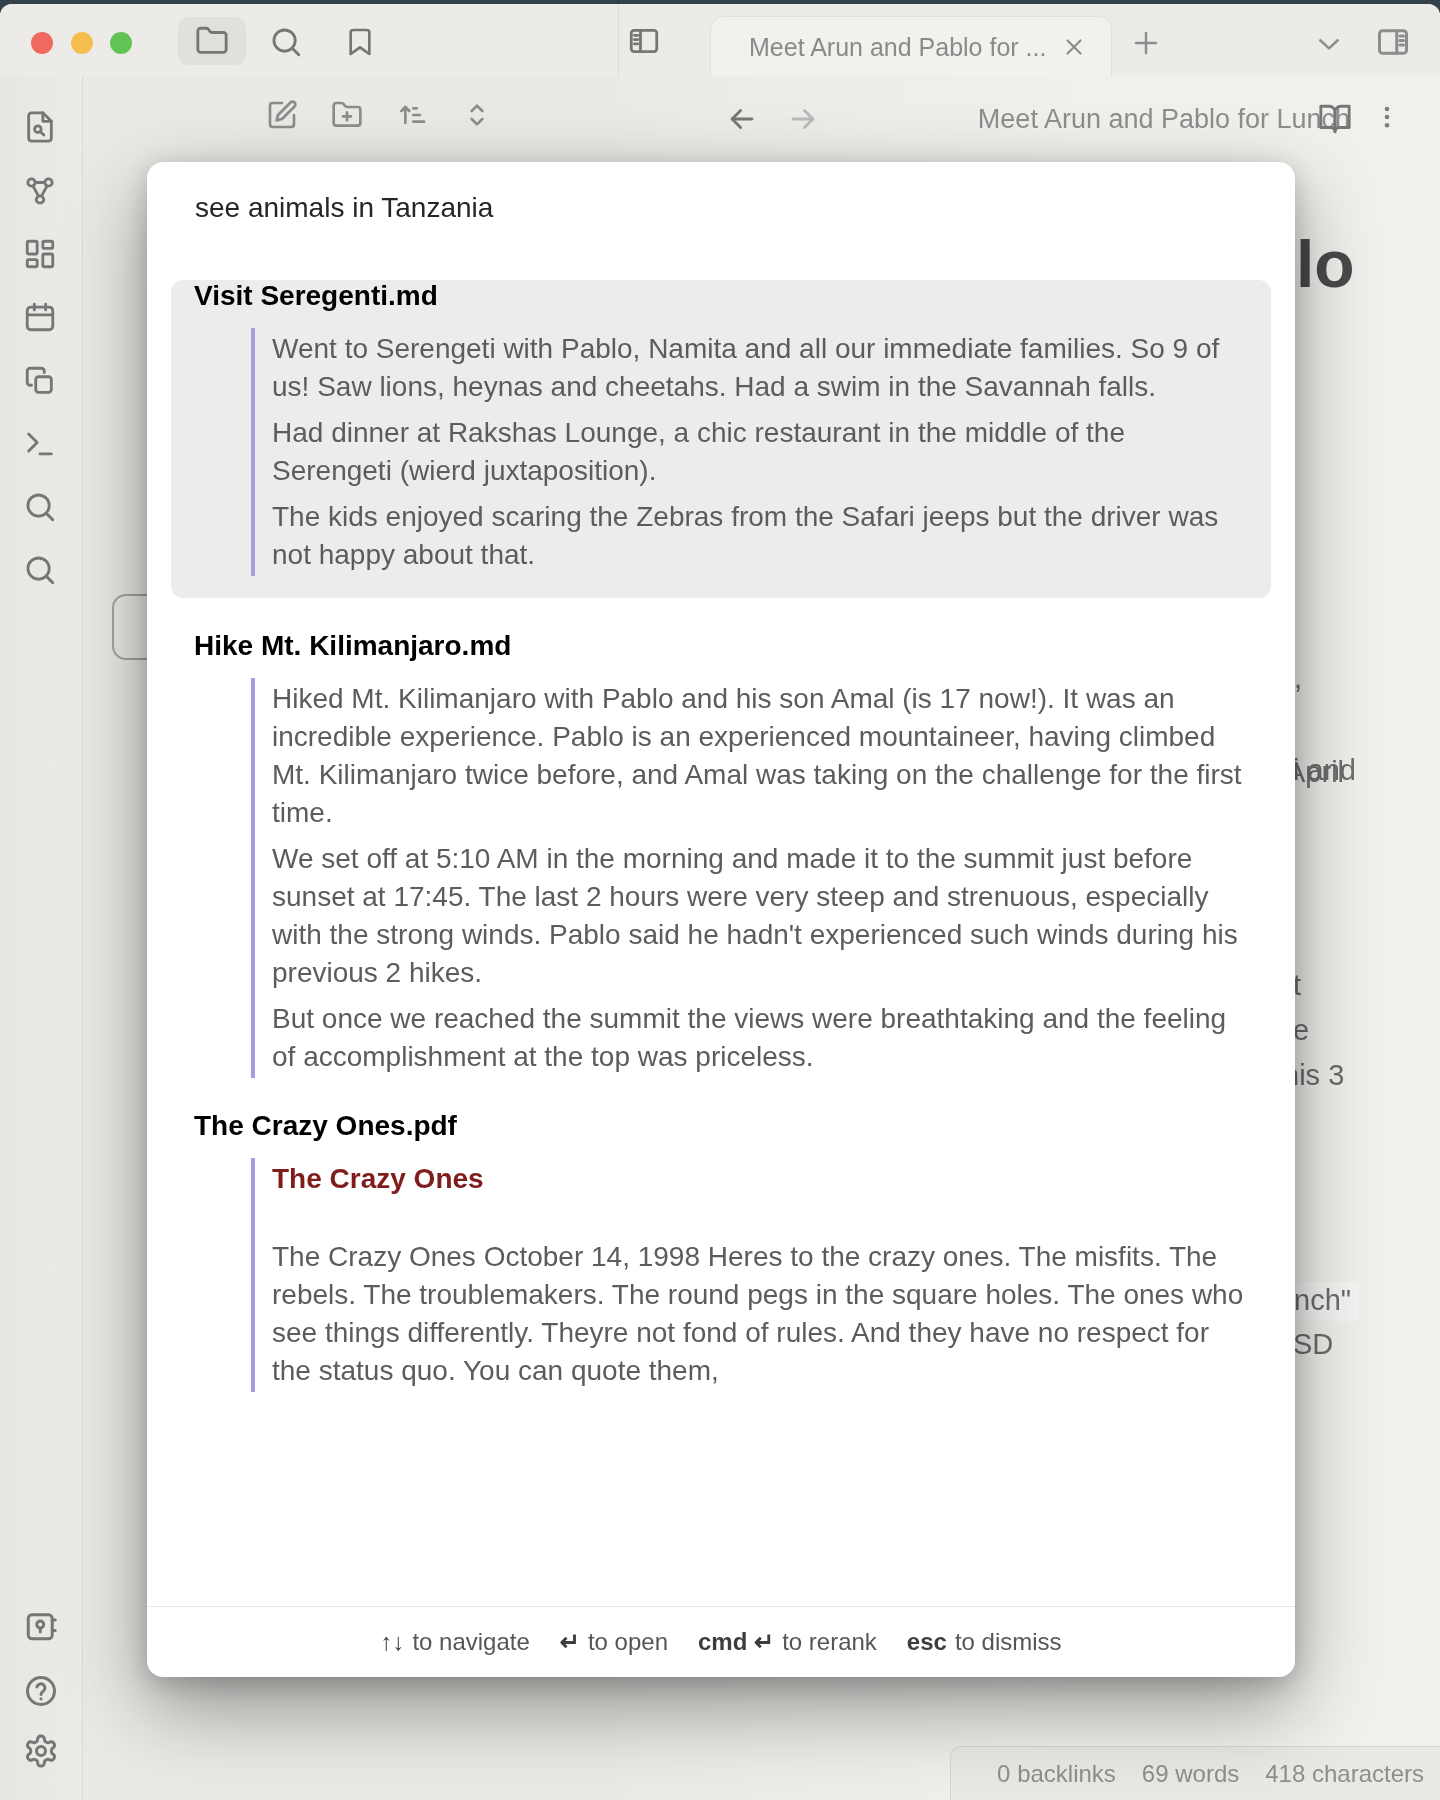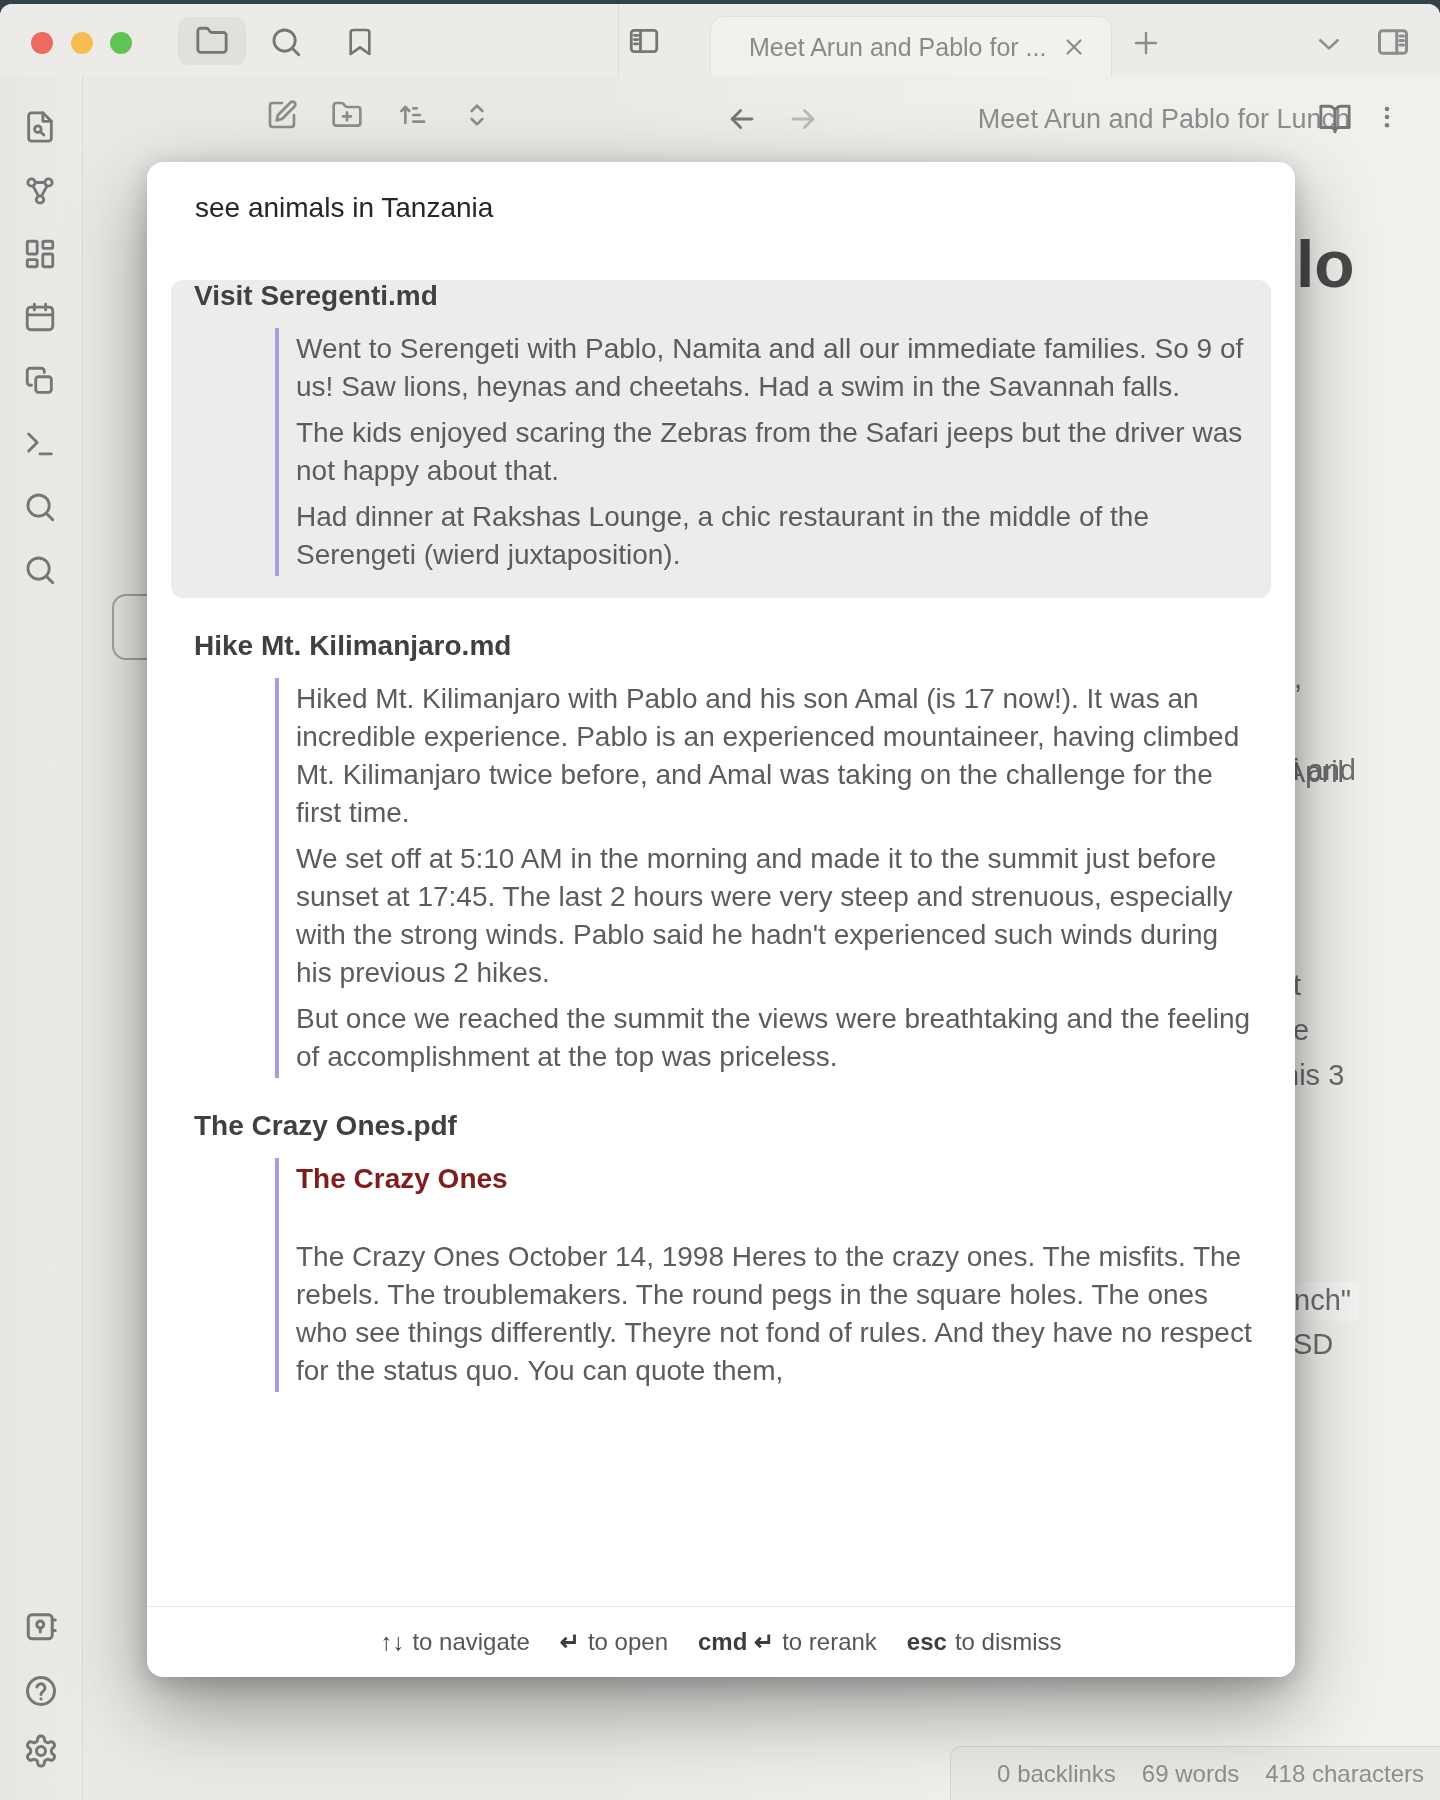--- a/index.html
+++ b/index.html
@@ -65,23 +65,23 @@
   
   .modal{
     position:absolute;left:147px;top:158px;width:1148px;height:1515px;
     background:#ffffff;border-radius:16px;z-index:10;
     box-shadow:0 30px 80px rgba(0,0,0,0.38), 0 6px 24px rgba(0,0,0,0.18);
   }
   .query{position:absolute;left:48px;top:30px;right:48px;font-size:28px;color:#262626;}
   .results{position:absolute;left:24px;right:24px;top:118px;bottom:71px;overflow:hidden;}
   .result-card{background:#ececeb;border-radius:12px;padding:20px 0 22px;}
   .result{padding-top:0;}
-  .result .fname{font-size:28px;font-weight:700;color:#404040;padding-left:23px;margin:0 0 16px;}
+  .result .fname{font-size:28px;font-weight:700;color:#000000;padding-left:23px;margin:0 0 16px;}
   .result.plain .fname{margin-top:32px;}
-  .quote{border-left:4px solid #a89bdf;margin-left:104px;padding:2px 15px 2px 17px;}
+  .quote{border-left:4px solid #a89bdf;margin-left:80px;padding:2px 15px 2px 17px;}
   .quote p{margin:0 0 8px;font-size:28px;line-height:38px;color:#5c5c5c;max-width:980px;}
   .quote p:last-child{margin-bottom:0;}
   .quote .q-head{font-weight:700;color:#7f1d1d;margin-bottom:40px;}
   .modal-footer{
     position:absolute;left:0;right:0;bottom:0;height:70px;border-top:1px solid #e8e7e5;
     display:flex;align-items:center;justify-content:center;gap:30px;
     font-size:24px;color:#565656;white-space:nowrap;
   }
   .hint .key{font-weight:700;color:#3d3d3d;margin-right:8px;}
   
@@ -311,22 +311,22 @@
 
   <div class="modal">
     <div class="query">see animals in Tanzania</div>
 
     <div class="results">
 
       <div class="result result-card">
         <div class="fname">Visit Seregenti.md</div>
         <div class="quote">
           <p>Went to Serengeti with Pablo, Namita and all our immediate families. So 9 of us! Saw lions, heynas and cheetahs. Had a swim in the Savannah falls.</p>
+          <p>Had dinner at Rakshas Lounge, a chic restaurant in the middle of the Serengeti (wierd juxtaposition).</p>
           <p>The kids enjoyed scaring the Zebras from the Safari jeeps but the driver was not happy about that.</p>
-          <p>Had dinner at Rakshas Lounge, a chic restaurant in the middle of the Serengeti (wierd juxtaposition).</p>
         </div>
       </div>
 
       <div class="result plain">
         <div class="fname">Hike Mt. Kilimanjaro.md</div>
         <div class="quote">
           <p>Hiked Mt. Kilimanjaro with Pablo and his son Amal (is 17 now!). It was an incredible experience. Pablo is an experienced mountaineer, having climbed Mt. Kilimanjaro twice before, and Amal was taking on the challenge for the first time.</p>
           <p>We set off at 5:10 AM in the morning and made it to the summit just before sunset at 17:45. The last 2 hours were very steep and strenuous, especially with the strong winds. Pablo said he hadn't experienced such winds during his previous 2 hikes.</p>
           <p>But once we reached the summit the views were breathtaking and the feeling of accomplishment at the top was priceless.</p>
         </div>

